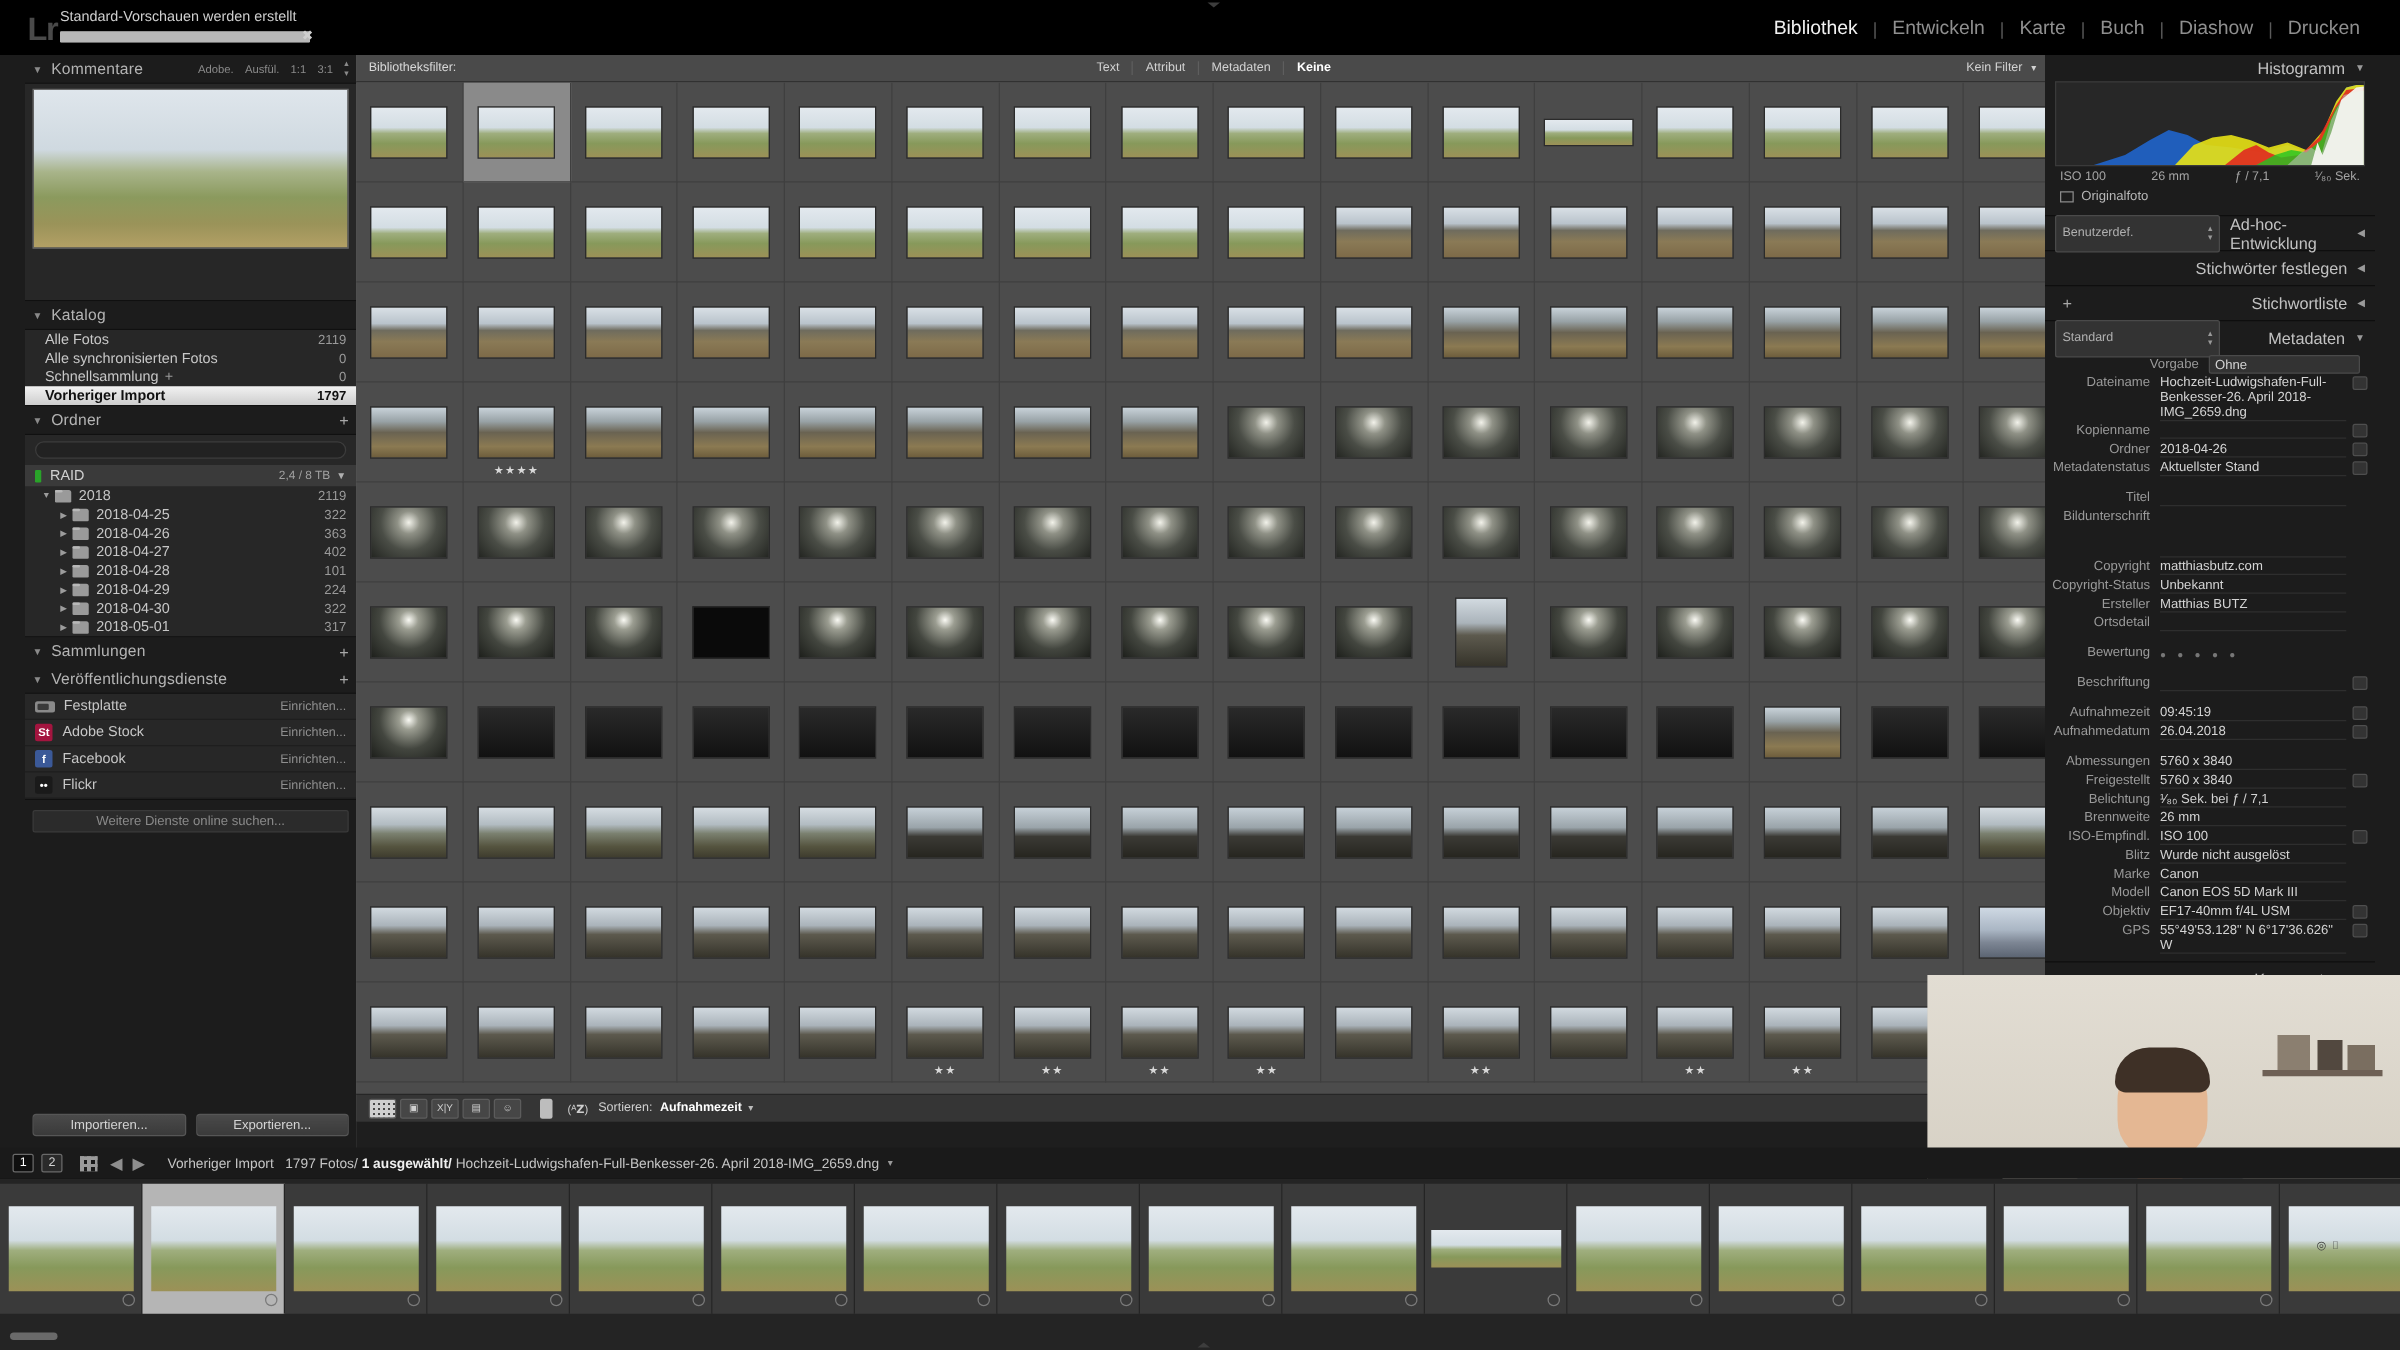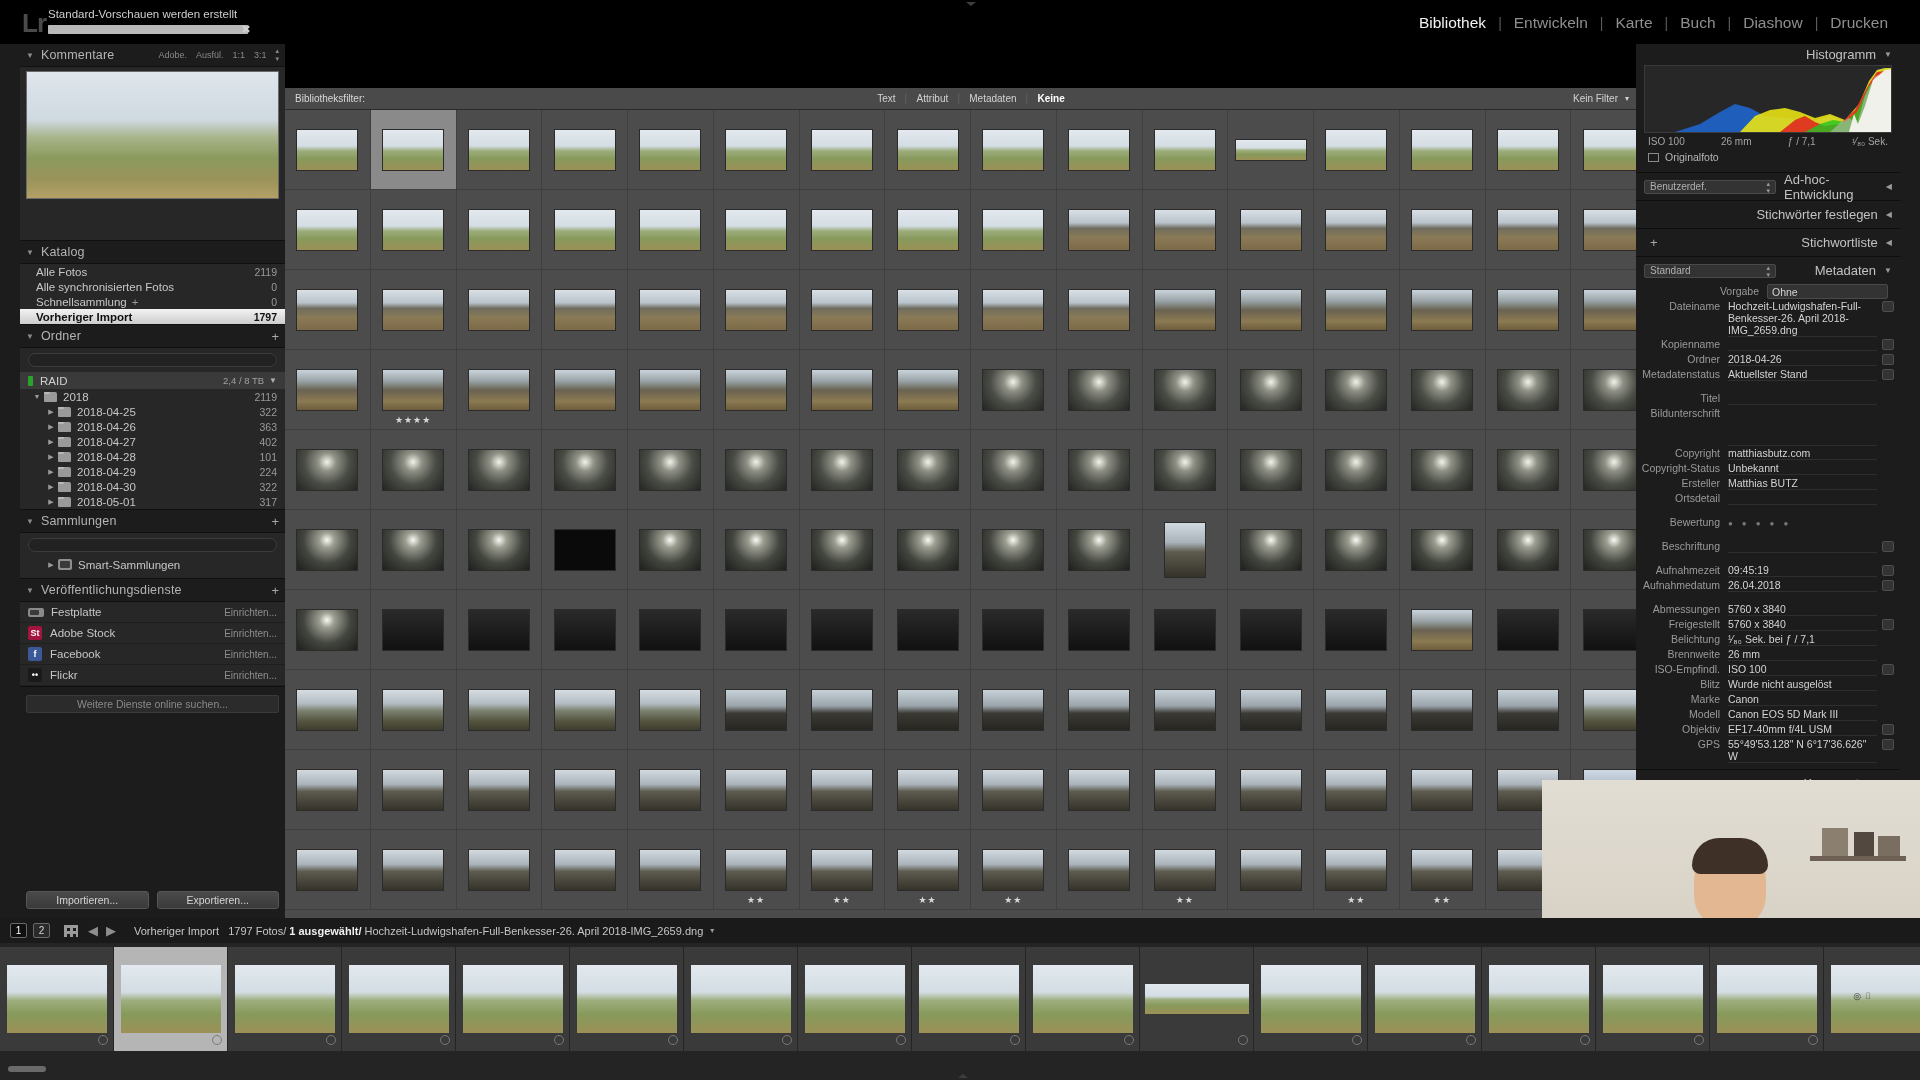--- a/index.html
+++ b/index.html
@@ -62,21 +62,21 @@
   .svcico { width:14px; height:14px; margin-right:8px; border-radius:2px; flex:0 0 auto; display:flex; align-items:center; justify-content:center; font-size:9px; font-weight:700; color:#fff; }
   .hdico { width:16px; height:9px; margin-right:7px; background:#8a8a8a; border-radius:2px; position:relative; flex:0 0 auto; }
   .hdico:after { content:""; position:absolute; left:2px; top:2px; width:9px; height:5px; background:#3a3a3a; border-radius:1px; }
   #svc-more { height:18px; display:flex; align-items:center; justify-content:center; font-size:10.5px; color:#8a8a8a; background:#2b2b2b; border:1px solid #3a3a3a; margin:8px 6px; border-radius:2px; cursor:pointer; }
 
   
   #leftbtns { position:absolute; left:26px; bottom:10px; width:253px; display:flex; gap:8px; }
   .lbtn { flex:1; height:18px; background:linear-gradient(#4a4a4a,#3a3a3a); border:1px solid #565656; border-radius:3px; color:#d4d4d4; font-size:10.5px; display:flex; align-items:center; justify-content:center; cursor:pointer; }
 
   
-  #center { position:absolute; left:285px; top:44px; width:1372px; height:875px; background:#737373;margin-top:44px; }
+  #center { position:absolute; left:285px; top:44px; width:1372px; height:875px; background:#737373; }
   #filterbar { height:22px; background:#4a4a4a; border-bottom:1px solid #2a2a2a; display:flex; align-items:center; padding:0 10px; position:relative; }
   #filter-label { font-size:10px; color:#d8d8d8; }
   #filter-mid { position:absolute; left:50%; transform:translateX(-50%); display:flex; align-items:center; gap:0; }
   .fitem { font-size:10px; color:#d2d2d2; padding:0 10px; border-left:1px solid #5e5e5e; cursor:pointer; }
   .fitem:first-child { border-left:none; }
   .fitem.on { color:#fff; font-weight:600; }
   #filter-right { margin-left:auto; display:flex; align-items:center; gap:7px; font-size:10px; color:#d2d2d2; }
   #lockico { width:11px; height:13px; background:#c9a227; border-radius:2px; }
 
   #gridwrap { position:absolute; left:0; top:22px; right:0; bottom:44px; background:#4c4c4c; overflow:hidden; }
@@ -116,21 +116,21 @@
   #rp-inner { position:absolute; left:0; top:0; width:264px; }
   .rhdr { height:21px; display:flex; align-items:center; justify-content:flex-end; padding:0 8px; gap:8px; }
   .rhdr .rtitle { font-size:13px; color:#c2c2c2; }
   .rhdr .rtri { font-size:8px; color:#9a9a9a; }
   .rhdr .rleft { margin-right:auto; display:flex; align-items:center; gap:5px; }
   #histo-box { margin:0 8px; height:68px; background:#272727; border:1px solid #3a3a3a; position:relative; overflow:hidden; }
   #histo-meta { display:flex; justify-content:space-between; padding:3px 12px 0 12px; font-size:10px; color:#a4a4a4; }
   #origcheck { display:flex; align-items:center; gap:6px; padding:4px 12px 6px 12px; font-size:10.5px; color:#b6b6b6; }
   #origbox { width:11px; height:9px; border:1px solid #8a8a8a; }
   .rdivider { height:1px; background:#0e0e0e; margin:3px 0; }
-  .preset-sel { height:14px; background:#333; border:1px solid #4a4a4a; border-radius:2px; width:132px; display:flex; align-items:center; padding:0 5px; font-size:10px; color:#b0b0b0; }
+  .preset-sel { height:30px; background:#333; border:1px solid #4a4a4a; border-radius:2px; width:132px; display:flex; align-items:center; padding:0 5px; font-size:10px; color:#b0b0b0; }
   .preset-sel .stepper { margin-left:auto; font-size:7px; color:#999; line-height:7px; }
 
   .mdrow { display:flex; align-items:flex-start; min-height:15px; padding:0 6px 0 0; }
   .mdlabel { width:92px; text-align:right; font-size:10.5px; color:#9a9a9a; padding-right:8px; padding-top:1px; flex:0 0 auto; }
   .mdvalue { flex:1; font-size:10.5px; color:#d4d4d4; border-bottom:1px solid #2e2e2e; min-height:14px; padding-top:1px; word-break:break-word; }
   .mdbtn { width:12px; height:11px; border:1px solid #4e4e4e; background:#333; border-radius:2px; margin-left:5px; margin-top:2px; flex:0 0 auto; }
   .mdgap { height:9px; }
   .stars { display:flex; gap:9px; padding-top:3px; }
   .star { font-size:8px; color:#777; }
 
@@ -307,29 +307,20 @@
             <span class="fcnt">317</span>
           </div>
         </div>
     </div>
 
     <div class="panel-hdr">
       <span class="tri">▼</span>
       <span class="ptitle">Sammlungen</span>
       <span class="pright" style="font-size:13px;color:#a8a8a8;">+</span>
     </div>
-    <div class="panel-body">
-      <div class="searchbox"></div>
-      <div class="frow" style="padding-left:24px;">
-        <span class="tw">▶</span>
-        <span class="smartico"></span>
-        <span>Smart-Sammlungen</span>
-      </div>
-      <div style="height:6px;"></div>
-    </div>
 
     <div class="panel-hdr">
       <span class="tri">▼</span>
       <span class="ptitle">Veröffentlichungsdienste</span>
       <span class="pright" style="font-size:13px;color:#a8a8a8;">+</span>
     </div>
     <div class="panel-body" id="publish-list">
         <div class="prow">
           <span class="hdico"></span>
           <span>Festplatte</span>

